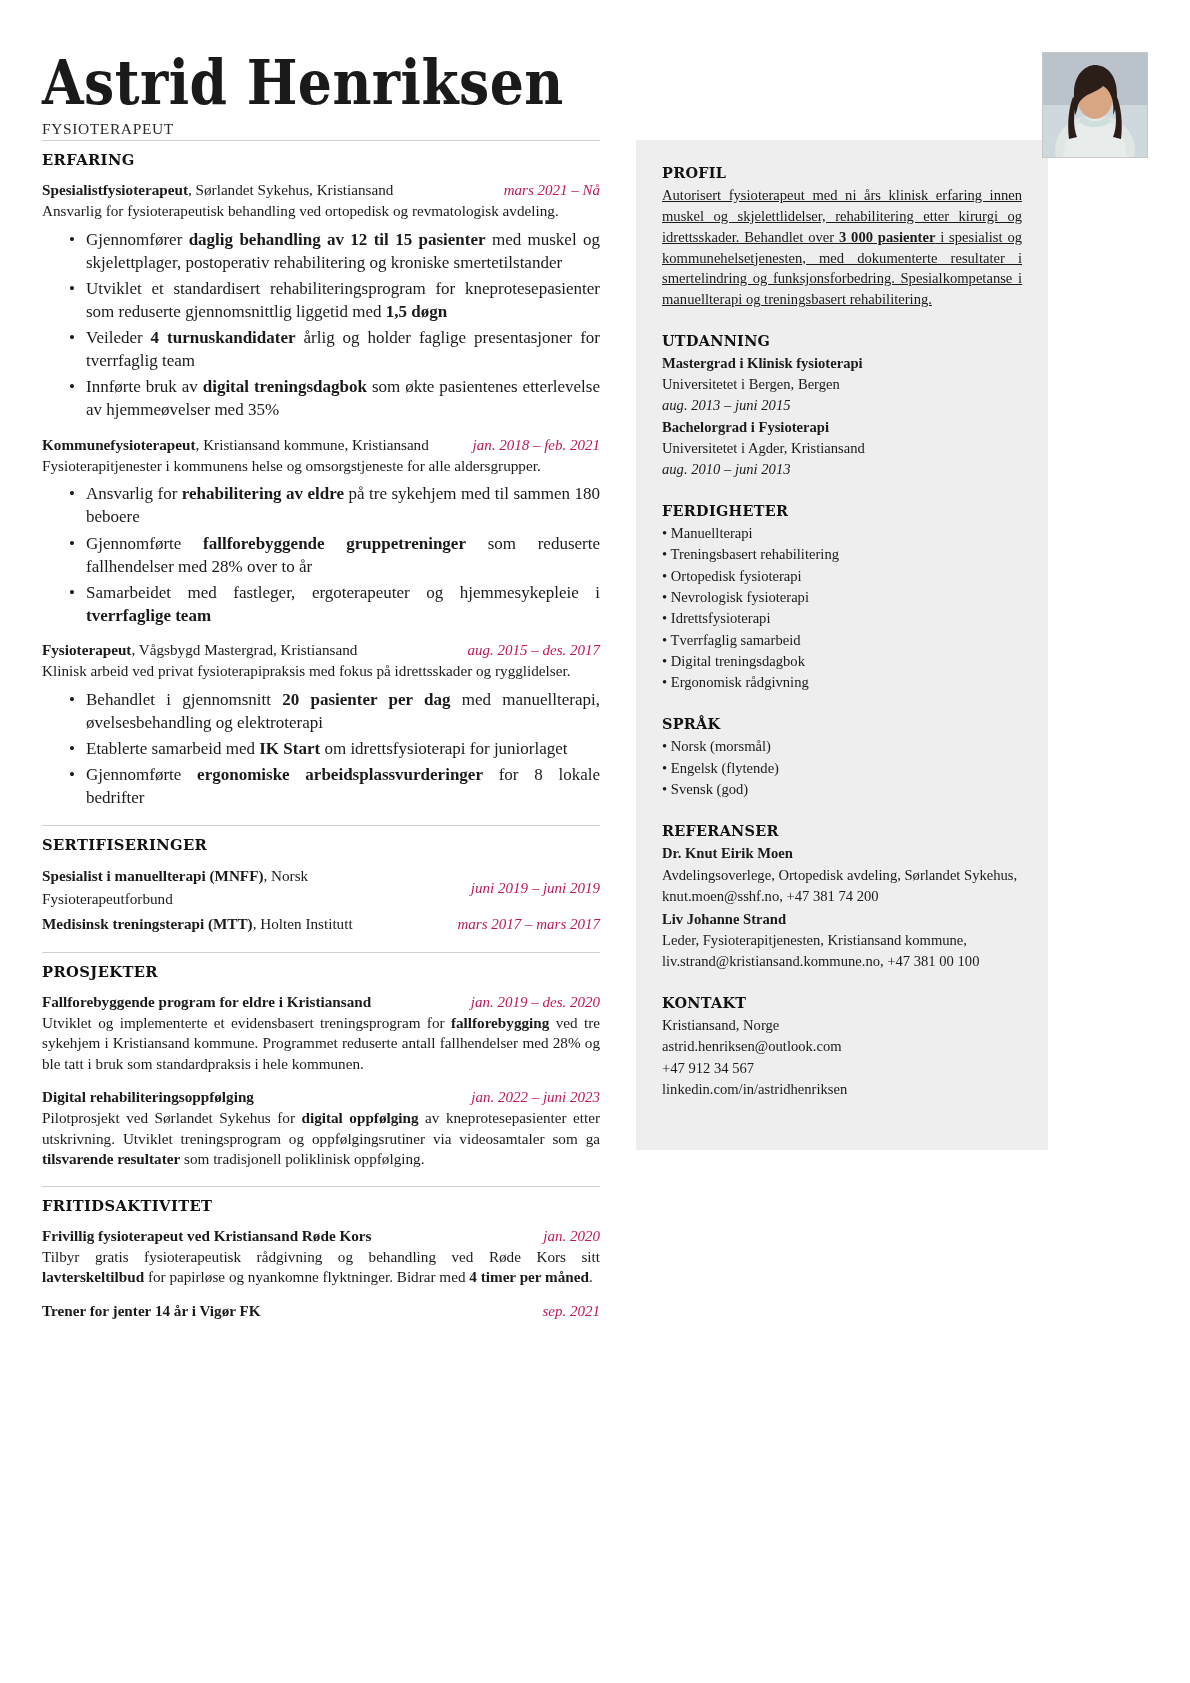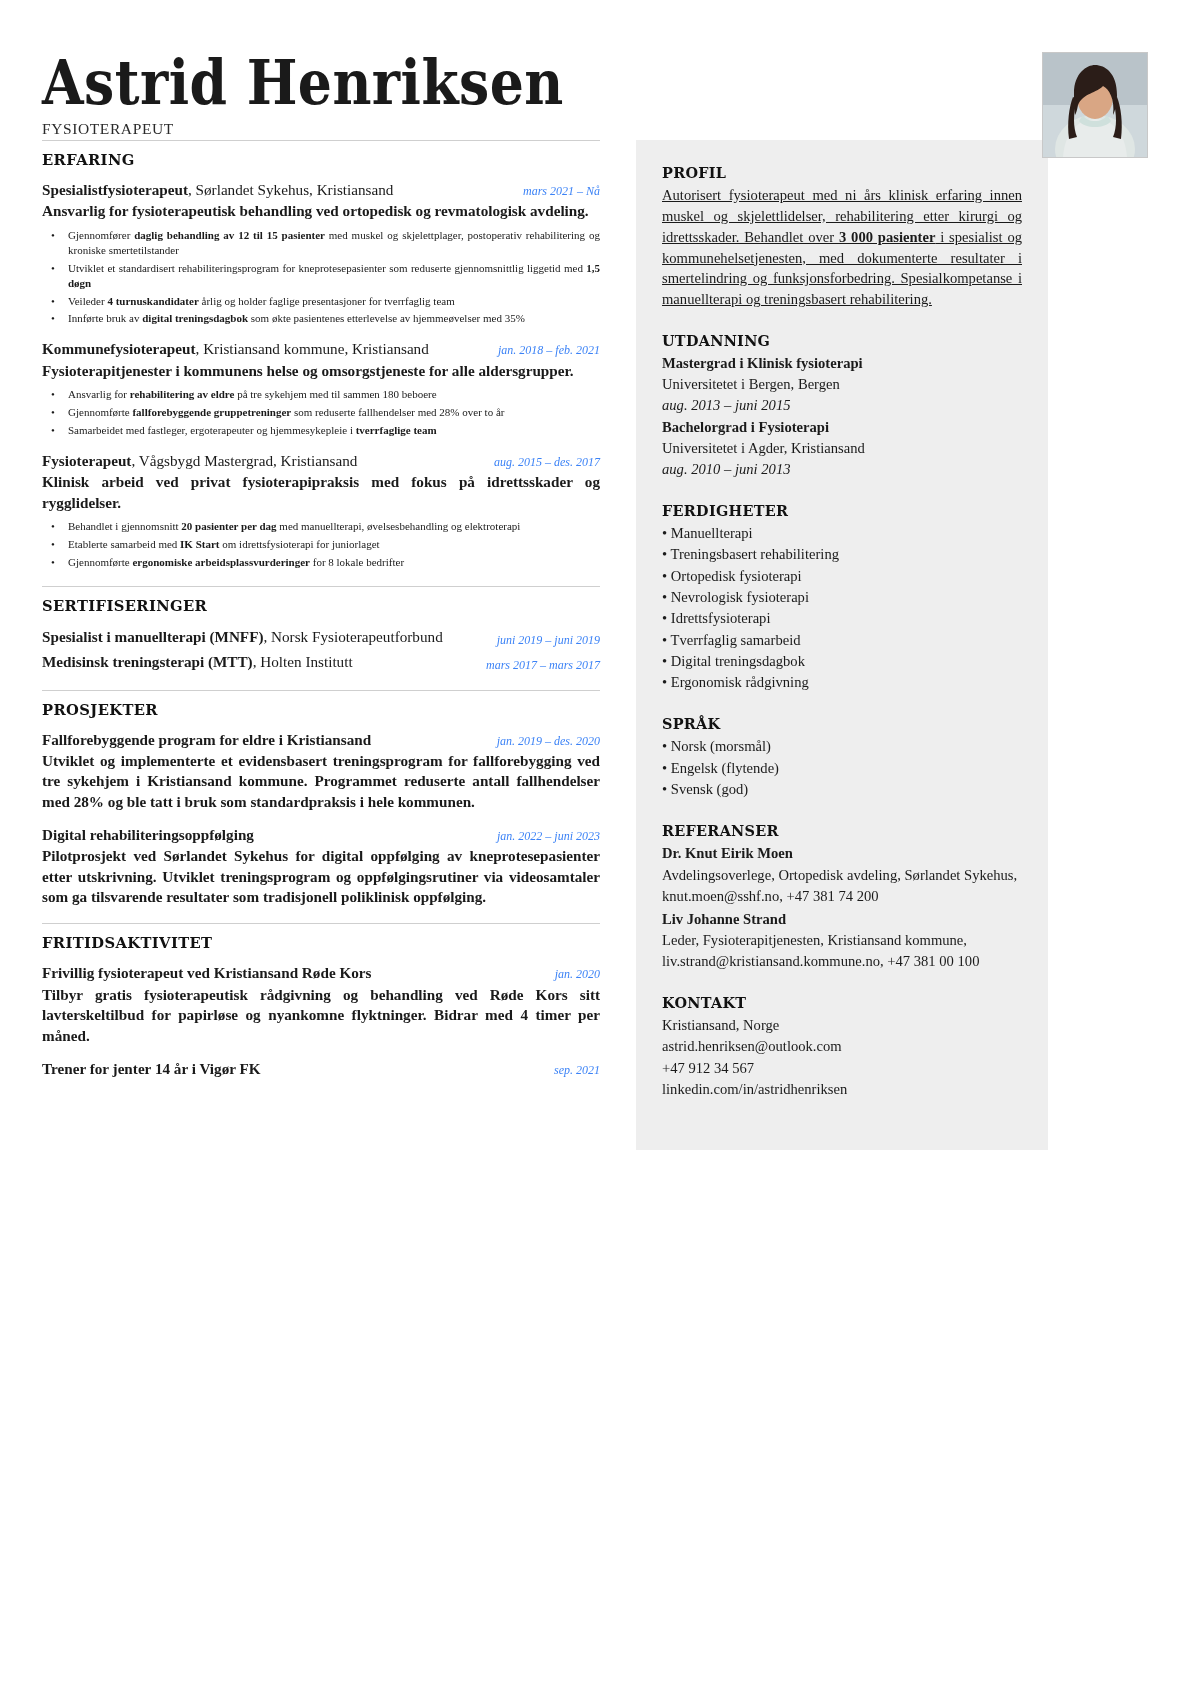--- a/index.html
+++ b/index.html
@@ -103,53 +103,53 @@
     justify-content: space-between;
     gap: 25px;
     font-size: 15.2px;
     line-height: 1.34;
   }
   .entry-title { flex: 1 1 auto; }
   .entry-title b { font-weight: 700; }
   .entry-date {
     flex: 0 0 auto;
     font-style: italic;
-    font-size: 12px;
-    color: #3b82f6;
+    font-size: 15px;
+    color: #be185d;
     white-space: nowrap;
   }
   .entry-desc {
     font-size: 15.2px;
     line-height: 1.34;
     text-align: justify;
     margin-top: 1px;
-    font-weight: bold;
   }
   ul.bullets {
     margin: 6px 0 0 0;
     padding-left: 26px;
     list-style: none;
   }
   ul.bullets li {
-    font-size: 11px;
+    font-size: 17px;
     line-height: 1.36;
     text-align: justify;
     position: relative;
     margin-bottom: 3px;
     padding-left: 0;
+    margin-left: 18px;
   }
   ul.bullets li::before {
     content: "•";
     position: absolute;
     left: -17px;
     top: 0;
   }
   .cert-row {
     display: flex;
-    align-items: flex-end;
+    align-items: center;
     justify-content: space-between;
     gap: 30px;
     font-size: 15.2px;
     line-height: 1.5;
     margin-bottom: 2px;
   }
   .section { margin-bottom: 16px; }
 
   
   .r-head {

